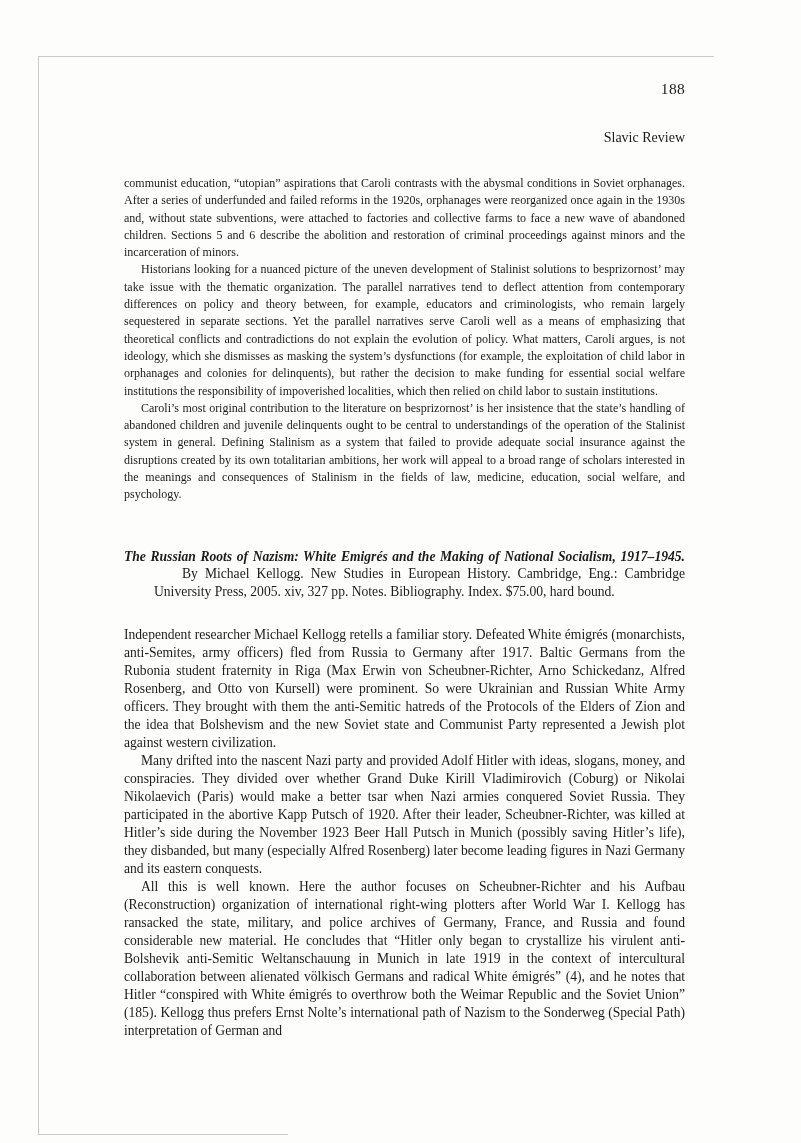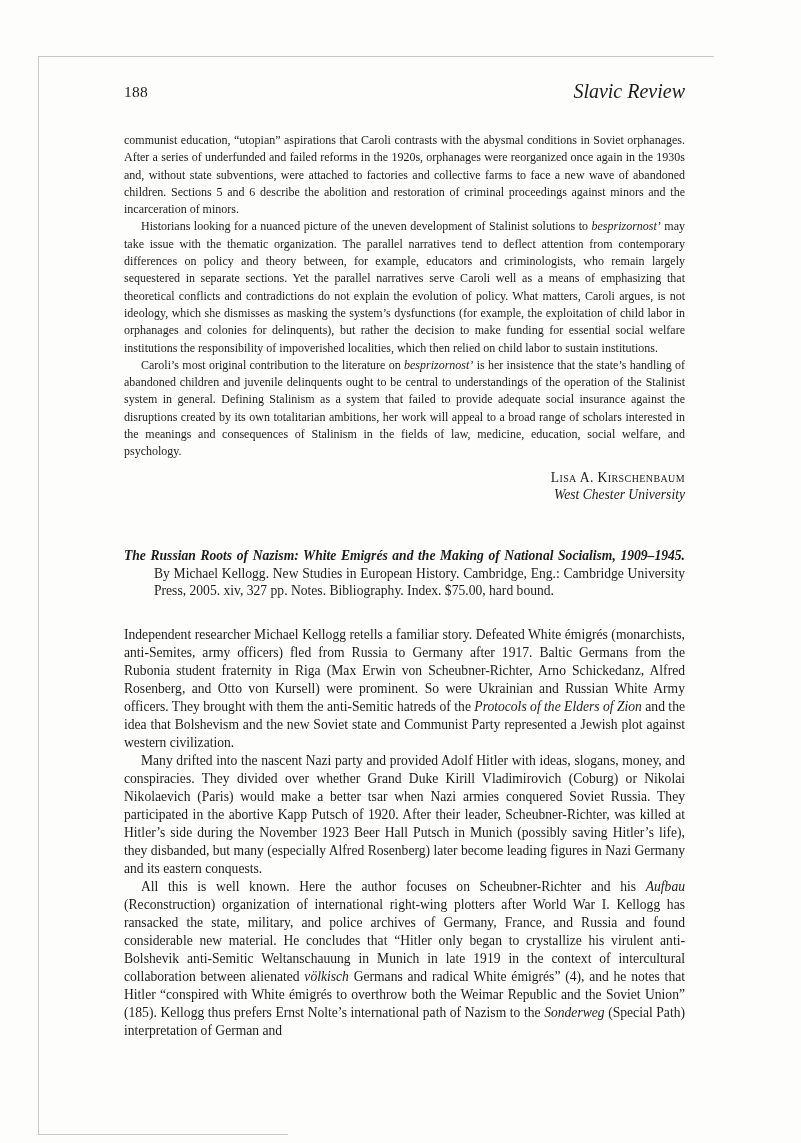--- a/index.html
+++ b/index.html
@@ -12,42 +12,42 @@
     font-family:"Liberation Serif","DejaVu Serif",serif;
     color:#1c1c1c;
   }
   .edge { position:absolute; background:#c9c9c5; }
   .edge-top    { left:38px; top:56px;  width:676px; height:1px; }
   .edge-left   { left:38px; top:56px;  width:1px;   height:1079px; }
   .edge-bottom { left:38px; top:1134px; width:250px; height:1px; }
 
   .content { position:absolute; left:124px; top:80px; width:561px; }
 
-  .pg-header { display:flex; justify-content:space-between; align-items:center; }
+  .pg-header { display:flex; justify-content:space-between; align-items:flex-end;flex-direction:column; }
   .pg-num  { font-size:15.5px; letter-spacing:0.3px; }
-  .journal { font-style:italic; font-size:20px; }
+  .journal { font-size:14px;margin-top:32px; }
 
   .body-text { margin-top:29px; font-size:12px; line-height:17.3px; }
   .para { text-align:justify; }
   .para.indent { text-indent:17px; }
-  .it { font-style:italic; }
+  .it { }
 
   .signature { margin-top:8px; text-align:right; font-size:13.6px; line-height:17.3px; }
   .sig-name  { font-variant:small-caps; letter-spacing:0.4px; }
   .sig-affil { font-style:italic; }
 
   .citation {
     margin-top:44px;
     font-size:13.6px; line-height:17.6px;
     text-align:justify;
     padding-left:30px; text-indent:-30px;
     font-weight:bold;
   }
   .cit-title { font-weight:bold; font-style:italic; }
-  .cit-rest  { font-weight:normal; font-style:normal; }
+  .cit-rest  { font-weight:normal; font-style:normal;margin-left:28px; }
 
   .review2-body { margin-top:26px; font-size:13.6px; line-height:18px; }
 </style>
 </head>
 <body>
 
 <div class="scan">
   <div class="edge edge-top"></div>
   <div class="edge edge-left"></div>
   <div class="edge edge-bottom"></div>
@@ -58,29 +58,25 @@
       <span class="pg-num">188</span>
       <span class="journal">Slavic Review</span>
     </div>
 
     <section>
       <div class="body-text">
           <p class="para"><span>communist education, “utopian” aspirations that Caroli contrasts with the abysmal conditions in Soviet orphanages. After a series of underfunded and failed reforms in the 1920s, orphanages were reorganized once again in the 1930s and, without state subventions, were attached to factories and collective farms to face a new wave of abandoned children. Sections 5 and 6 describe the abolition and restoration of criminal proceedings against minors and the incarceration of minors.</span></p>
           <p class="para indent"><span>Historians looking for a nuanced picture of the uneven development of Stalinist solutions to </span><span class="it">besprizornost’</span><span> may take issue with the thematic organization. The parallel narratives tend to deflect attention from contemporary differences on policy and theory between, for example, educators and criminologists, who remain largely sequestered in separate sections. Yet the parallel narratives serve Caroli well as a means of emphasizing that theoretical conflicts and contradictions do not explain the evolution of policy. What matters, Caroli argues, is not ideology, which she dismisses as masking the system’s dysfunctions (for example, the exploitation of child labor in orphanages and colonies for delinquents), but rather the decision to make funding for essential social welfare institutions the responsibility of impoverished localities, which then relied on child labor to sustain institutions.</span></p>
           <p class="para indent"><span>Caroli’s most original contribution to the literature on </span><span class="it">besprizornost’</span><span> is her insistence that the state’s handling of abandoned children and juvenile delinquents ought to be central to understandings of the operation of the Stalinist system in general. Defining Stalinism as a system that failed to provide adequate social insurance against the disruptions created by its own totalitarian ambitions, her work will appeal to a broad range of scholars interested in the meanings and consequences of Stalinism in the fields of law, medicine, education, social welfare, and psychology.</span></p>
         </div>
-      <div class="signature">
-        <div class="sig-name">Lisa A. Kirschenbaum</div>
-        <div class="sig-affil">West Chester University</div>
-      </div>
     </section>
 
     <section>
       <div class="citation">
-        <span class="cit-title">The Russian Roots of Nazism: White Emigrés and the Making of National Socialism, 1909–1945. </span>
+        <span class="cit-title">The Russian Roots of Nazism: White Emigrés and the Making of National Socialism, 1917–1945. </span>
         <span class="cit-rest">By Michael Kellogg. New Studies in European History. Cambridge, Eng.: Cambridge University Press, 2005. xiv, 327 pp. Notes. Bibliography. Index. $75.00, hard bound.</span>
       </div>
       <div class="review2-body">
           <p class="para"><span>Independent researcher Michael Kellogg retells a familiar story. Defeated White émigrés (monarchists, anti-Semites, army officers) fled from Russia to Germany after 1917. Baltic Germans from the Rubonia student fraternity in Riga (Max Erwin von Scheubner-Richter, Arno Schickedanz, Alfred Rosenberg, and Otto von Kursell) were prominent. So were Ukrainian and Russian White Army officers. They brought with them the anti-Semitic hatreds of the </span><span class="it">Protocols of the Elders of Zion</span><span> and the idea that Bolshevism and the new Soviet state and Communist Party represented a Jewish plot against western civilization.</span></p>
           <p class="para indent"><span>Many drifted into the nascent Nazi party and provided Adolf Hitler with ideas, slogans, money, and conspiracies. They divided over whether Grand Duke Kirill Vladimirovich (Coburg) or Nikolai Nikolaevich (Paris) would make a better tsar when Nazi armies conquered Soviet Russia. They participated in the abortive Kapp Putsch of 1920. After their leader, Scheubner-Richter, was killed at Hitler’s side during the November 1923 Beer Hall Putsch in Munich (possibly saving Hitler’s life), they disbanded, but many (especially Alfred Rosenberg) later become leading figures in Nazi Germany and its eastern conquests.</span></p>
           <p class="para indent"><span>All this is well known. Here the author focuses on Scheubner-Richter and his </span><span class="it">Aufbau</span><span> (Reconstruction) organization of international right-wing plotters after World War I. Kellogg has ransacked the state, military, and police archives of Germany, France, and Russia and found considerable new material. He concludes that “Hitler only began to crystallize his virulent anti-Bolshevik anti-Semitic Weltanschauung in Munich in late 1919 in the context of intercultural collaboration between alienated </span><span class="it">völkisch</span><span> Germans and radical White émigrés” (4), and he notes that Hitler “conspired with White émigrés to overthrow both the Weimar Republic and the Soviet Union” (185). Kellogg thus prefers Ernst Nolte’s international path of Nazism to the </span><span class="it">Sonderweg</span><span> (Special Path) interpretation of German and</span></p>
         </div>
     </section>
 
   </div>

